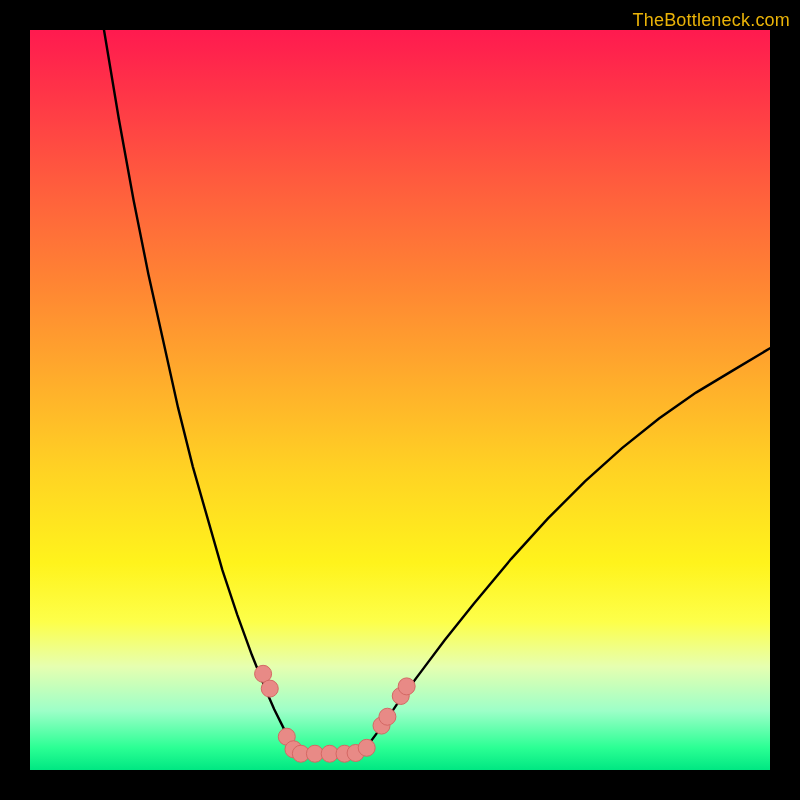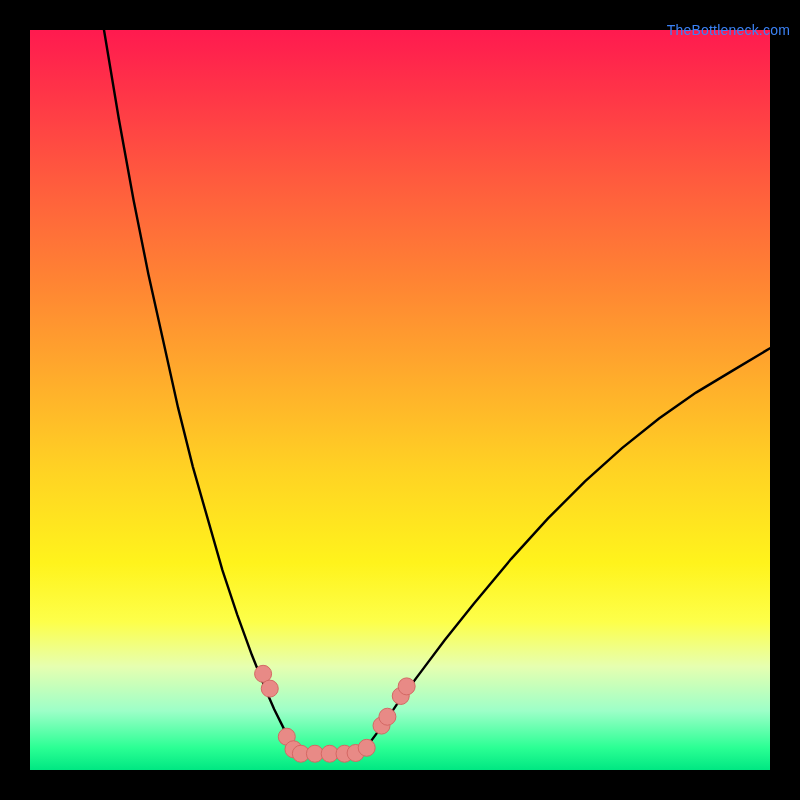--- a/index.html
+++ b/index.html
@@ -35,24 +35,24 @@
       #fff31c 72%,
       #fdff4a 80%,
       #e6ffb0 86%,
       #9dffc8 92%,
       #2bff94 97%,
       #00e782 100%
     );
   }
   .watermark {
     position: absolute;
-    top: 22px;
+    top: 10px;
     right: 10px;
-    color: #3b82f6;
-    font-size: 14px;
+    color: #eab308;
+    font-size: 18px;
     font-weight: 500;
     letter-spacing: 0.2px;
     user-select: none;
   }
   svg.curve {
     position: absolute;
     left: 0;
     top: 0;
     width: 740px;
     height: 740px;

